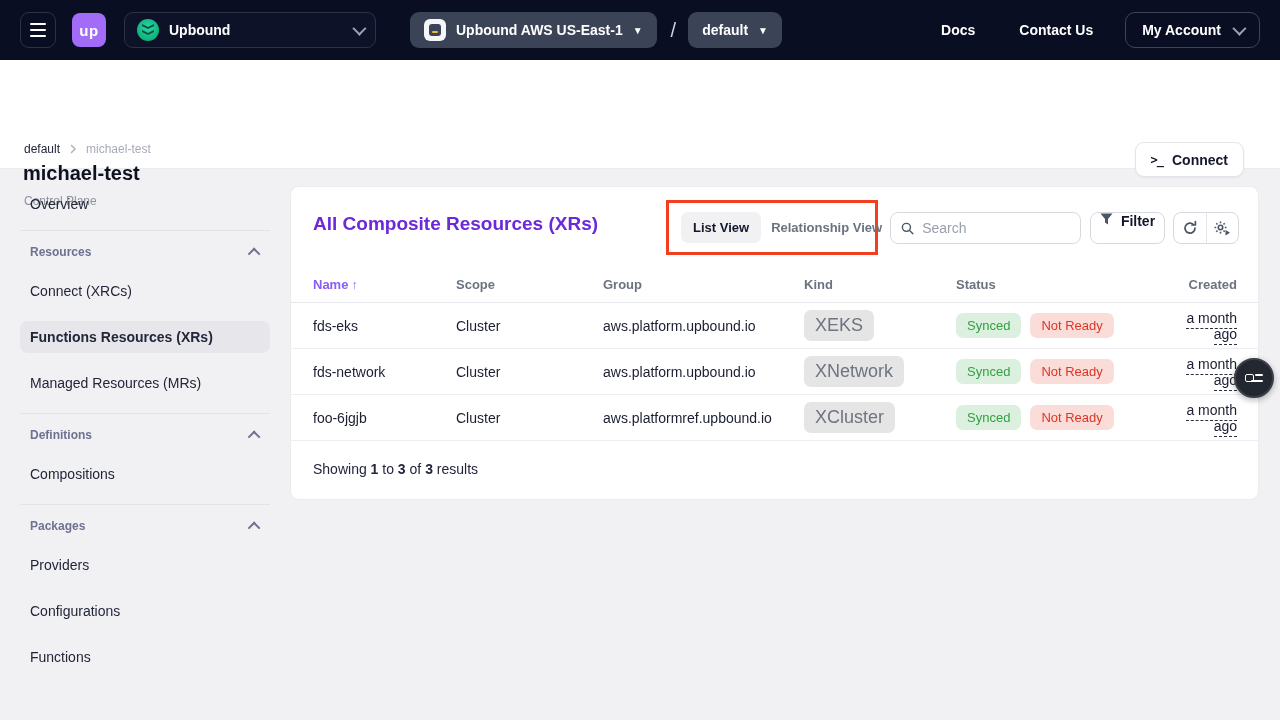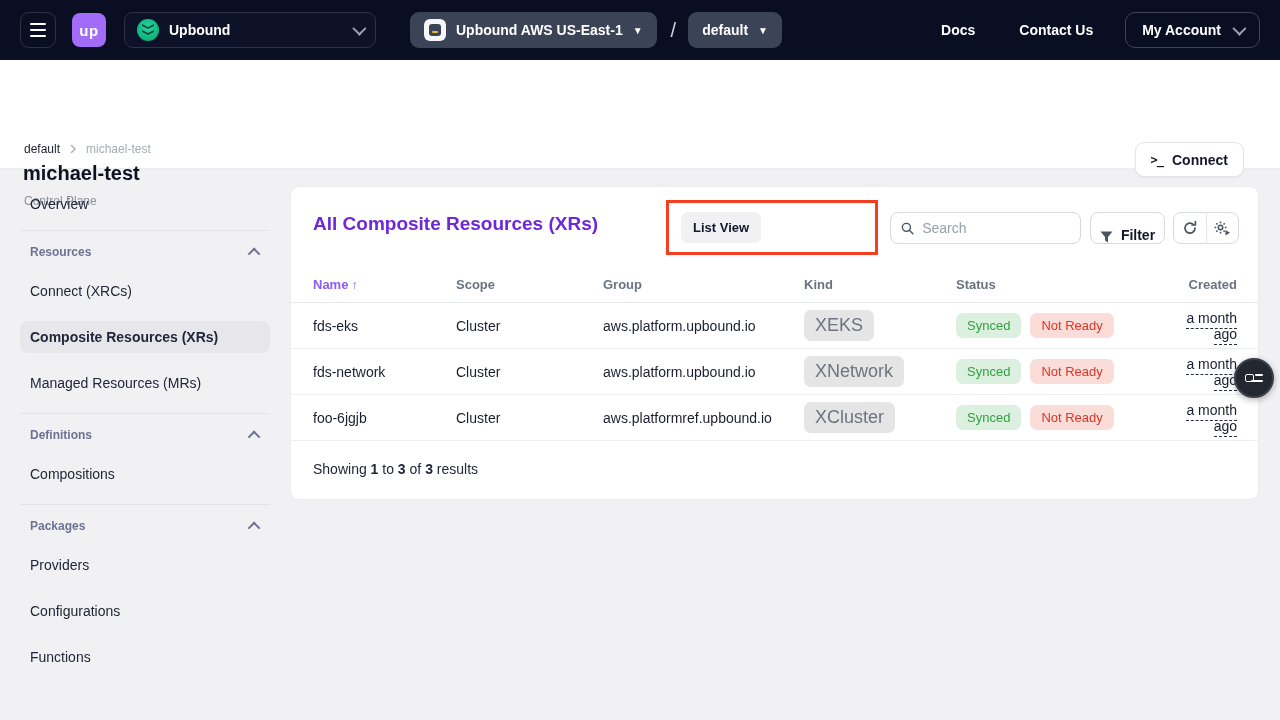--- a/index.html
+++ b/index.html
@@ -130,21 +130,21 @@
     display: flex; align-items: center; padding: 0 10px; gap: 8px;
   }
   .search-box input {
     border: none; outline: none; font-size: 14px; color: #374151; width: 100%;
     font-family: "Liberation Sans", sans-serif; background: transparent;
   }
   .search-box input::placeholder { color: #9aa0ab; }
   .filter-btn {
     position: absolute; left: 799px; top: 25px; height: 32px; width: 75px;
     border: 1px solid #d7d9df; border-radius: 8px; background: #fff;
-    display: flex; align-items: flex-end; justify-content: center; gap: 8px;
+    display: flex; align-items: flex-start; justify-content: center; gap: 8px;
     font-size: 14px; font-weight: bold; color: #14172b; cursor: pointer;
   }
   .icon-group {
     position: absolute; left: 882px; top: 25px; height: 32px; width: 66px;
     border: 1px solid #d7d9df; border-radius: 8px; background: #fff;
     display: flex; align-items: stretch; overflow: hidden;
   }
   .icon-group .seg { flex: 1; display: flex; align-items: center; justify-content: center; cursor: pointer; }
   .icon-group .seg + .seg { border-left: 1px solid #e4e5ea; }
 
@@ -243,21 +243,21 @@
 <div class="sidebar">
   <div class="side-item">Overview</div>
   <div class="side-divider"></div>
 
   <div class="side-section">
     <span>Resources</span>
     <span class="chev-up"></span>
   </div>
   <div class="side-group">
     <div class="side-item">Connect (XRCs)</div>
-    <div class="side-item selected">Composite Resources (XRs)</div>
+    <div class="side-item selected">Functions Resources (XRs)</div>
     <div class="side-item">Managed Resources (MRs)</div>
   </div>
   <div class="side-divider"></div>
 
   <div class="side-section">
     <span>Definitions</span>
     <span class="chev-up"></span>
   </div>
   <div class="side-group">
     <div class="side-item">Compositions</div>
@@ -273,20 +273,21 @@
     <div class="side-item">Configurations</div>
     <div class="side-item">Functions</div>
   </div>
 </div>
 
 <div class="card">
   <div class="card-title">All Composite Resources (XRs)</div>
 
   <div class="annotation-box">
     <div class="tab active">List View</div>
+    <div class="tab inactive">Relationship View</div>
   </div>
 
   <div class="search-box">
     <svg width="15" height="15" viewBox="0 0 15 15">
         <circle cx="6.2" cy="6.2" r="4.6" fill="none" stroke="#4b5563" stroke-width="1.6"></circle>
         <line x1="9.8" y1="9.8" x2="13.6" y2="13.6" stroke="#4b5563" stroke-width="1.6" stroke-linecap="round"></line>
       </svg>
     <input type="text" placeholder="Search" style="">
   </div>
 

